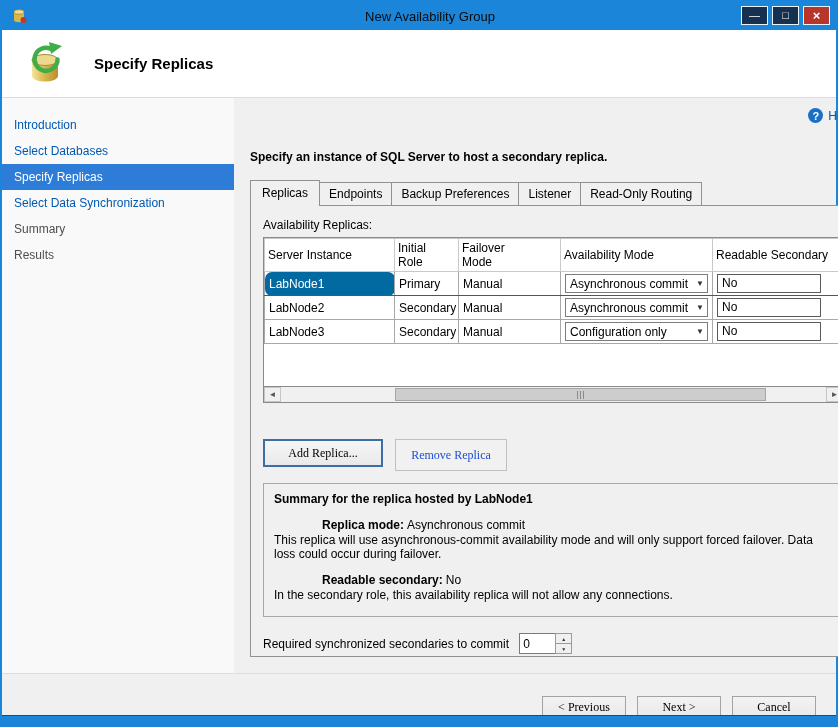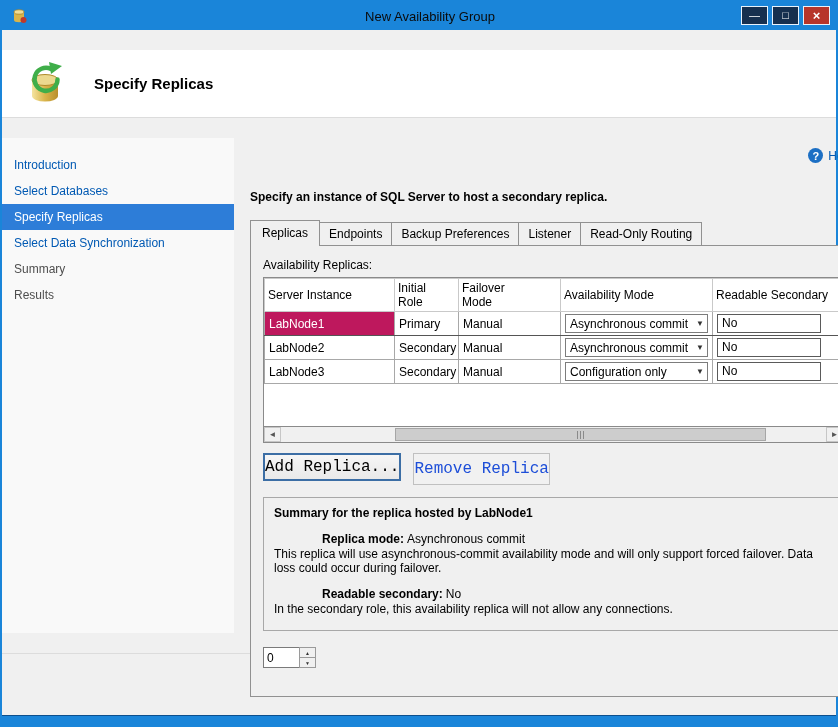--- a/index.html
+++ b/index.html
@@ -4,21 +4,20 @@
 <style>
   * { box-sizing: border-box; margin: 0; padding: 0; }
   html,body { width: 838px; height: 727px; }
   body { font-family: "Liberation Sans", sans-serif; font-size: 12px; color: #000; background:#fff; }
 
   .window {
     width: 838px; height: 727px;
     border: 2px solid #1a85d9;
     display: flex; flex-direction: column;
     background: #f0f0f0;
-    gap: 20px;
   }
 
   
   .titlebar {
     height: 28px; background: #1a85d9;
     display: flex; align-items: center;
     padding: 0 4px; position: relative; flex: 0 0 auto;
   }
   .tb-icon { width: 18px; height: 18px; margin-left: 4px; flex: 0 0 auto; }
   .tb-title { flex: 1; text-align: center; color: #0b0b0b; font-size: 13px; }
@@ -91,21 +90,21 @@
   th {
     font-weight: normal; text-align: left; vertical-align: middle;
     border: 1px solid #c9c9c9; padding: 2px 3px; height: 32px;
     white-space: pre-line; overflow: hidden; background: #fff;
   }
   td {
     border: 1px solid #a8a8a8; height: 24px; padding: 1px 4px;
     overflow: hidden; white-space: nowrap; background: #fff;
   }
   tr.selected td { border-top-color: #555; border-bottom-color: #555; }
-  td.sel-cell { background: #be185d; color: #fff; }
+  td.sel-cell { background: #0369a1; color: #fff; border-radius: 7px; }
   .combo {
     display: flex; align-items: center; justify-content: space-between;
     border: 1px solid #7c7c7c; background: #fff; height: 19px; padding: 0 3px 0 4px;
   }
   .combo .arrow { font-size: 8px; color: #333; }
   .ro-box { border: 1px solid #5a5a5a; background: #fff; height: 19px; line-height: 17px; padding: 0 4px; width: 104px; }
 
   
   .hscrollbar { display: flex; height: 16px; border-top: 1px solid #8a8a8a; background: #f0f0f0; }
   .scroll-btn {
@@ -115,21 +114,21 @@
   .scroll-track { flex: 1; position: relative; background: #f0f0f0; }
   .scroll-thumb {
     position: absolute; top: 1px; bottom: 1px; left: 21%; width: 68%;
     background: #cdcdcd; border: 1px solid #a6a6a6;
     display: flex; align-items: center; justify-content: center; gap: 2px; cursor: grab;
   }
   .grip-bar { width: 1px; height: 8px; background: #8a8a8a; }
 
   
   .grid-buttons { margin-top: 10px; display: flex; gap: 12px; }
-  button { font-family: Liberation Mono, monospace; font-size: 16px; cursor: pointer; }
+  button { font-family: Liberation Serif, serif; font-size: 12px; cursor: pointer; margin-top: 26px; }
   .add-btn {
     min-width: 120px; height: 28px;
     border: 2px solid #3c6ea5; background: linear-gradient(#f6f6f6, #e9e9e9);
   }
   .remove-btn {
     min-width: 112px; height: 32px;
     border: 1px solid #c0c0c0; background: #f1f1f1; color: #1d4ed8; cursor: default;
   }
 
   
@@ -343,20 +342,21 @@
             <b>Replica mode:</b><span class="val">Asynchronous commit</span>
           </div>
           <div class="sum-desc">This replica will use asynchronous-commit availability mode and will only support forced failover. Data loss could occur during failover.</div>
           <div class="sum-line mt">
             <b>Readable secondary:</b><span class="val">No</span>
           </div>
           <div class="sum-desc">In the secondary role, this availability replica will not allow any connections.</div>
         </div>
 
         <div class="secondaries-row">
+          <label>Required synchronized secondaries to commit</label>
           <div class="spinbox">
             <input type="text" value="0" style="">
             <div class="spin-arrows">
               <div class="spin-btn">
                 <span>▲</span>
               </div>
               <div class="spin-btn">
                 <span>▼</span>
               </div>
             </div>

